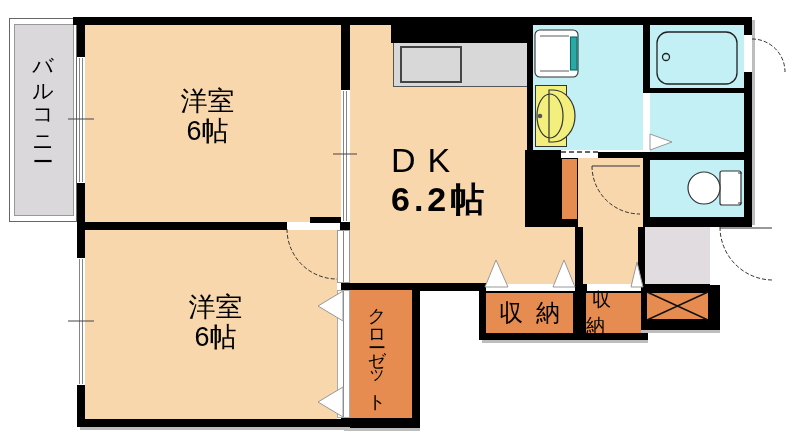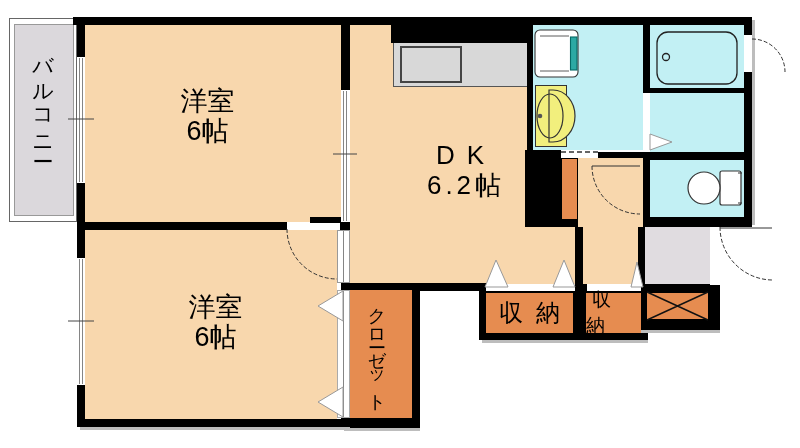--- a/index.html
+++ b/index.html
@@ -164,23 +164,23 @@
   <div class="lbl center" style="left:125px;top:86px;width:165px;font-size:27px;line-height:1.12;">
     <div>洋室</div>
     <div>6帖</div>
   </div>
 
   <div class="lbl center" style="left:133px;top:292px;width:165px;font-size:27px;line-height:1.12;">
     <div>洋室</div>
     <div>6帖</div>
   </div>
 
-  <div class="lbl" style="left:391px;top:141px;width:150px;font-size:26px;line-height:1.15;text-align:center;">
+  <div class="lbl" style="left:391px;top:141px;width:150px;font-size:34px;line-height:1.15;">
     <div style="letter-spacing:12px;">DK</div>
-    <div style="letter-spacing:4px;">6.2帖</div>
+    <div style="letter-spacing:4px;font-weight:bold;">6.2帖</div>
   </div>
 
   <div class="lbl vtext" style="left:363px;top:295px;width:26px;height:124px;font-size:18px;letter-spacing:1px;">クローゼット</div>
 
   <div class="lbl" style="left:486px;top:293px;width:87px;height:40px;display:flex;align-items:center;justify-content:center;font-size:24px;letter-spacing:13px;text-indent:13px;">収納</div>
 
   <div class="lbl" style="left:586px;top:293px;width:55px;height:40px;display:flex;align-items:center;justify-content:center;font-size:19px;letter-spacing:6px;text-indent:6px;">収納</div>
 
 </div>
 

